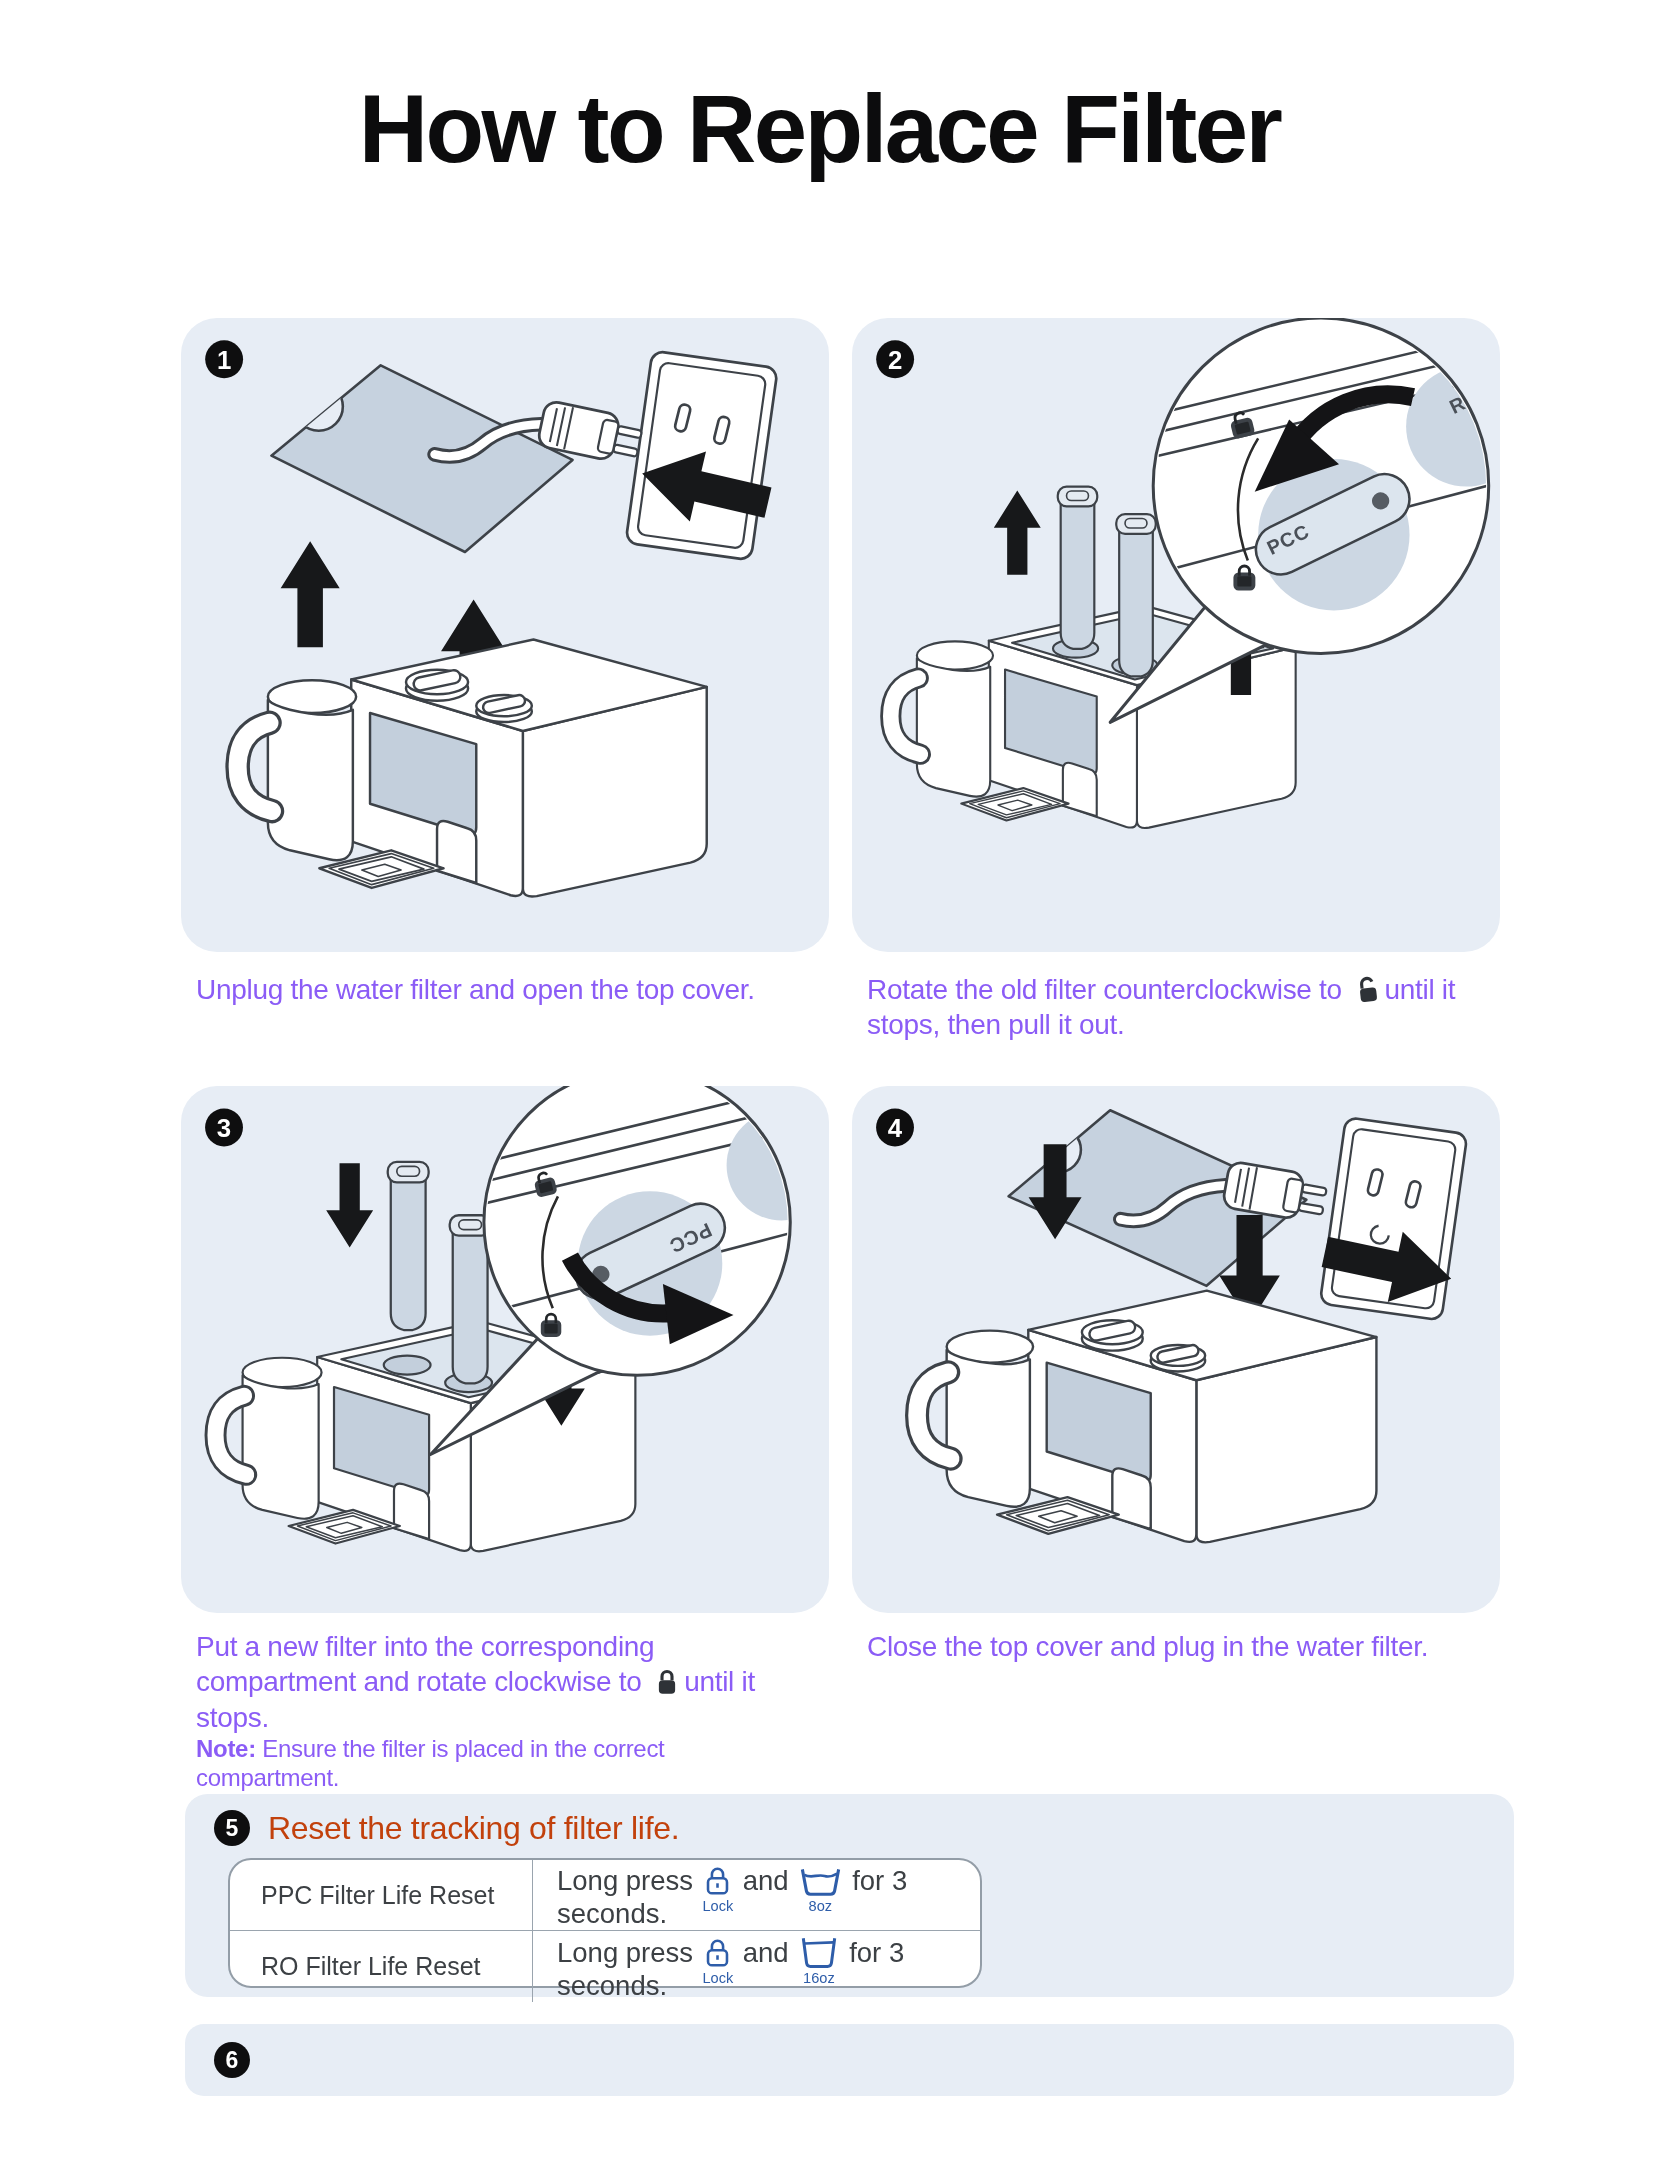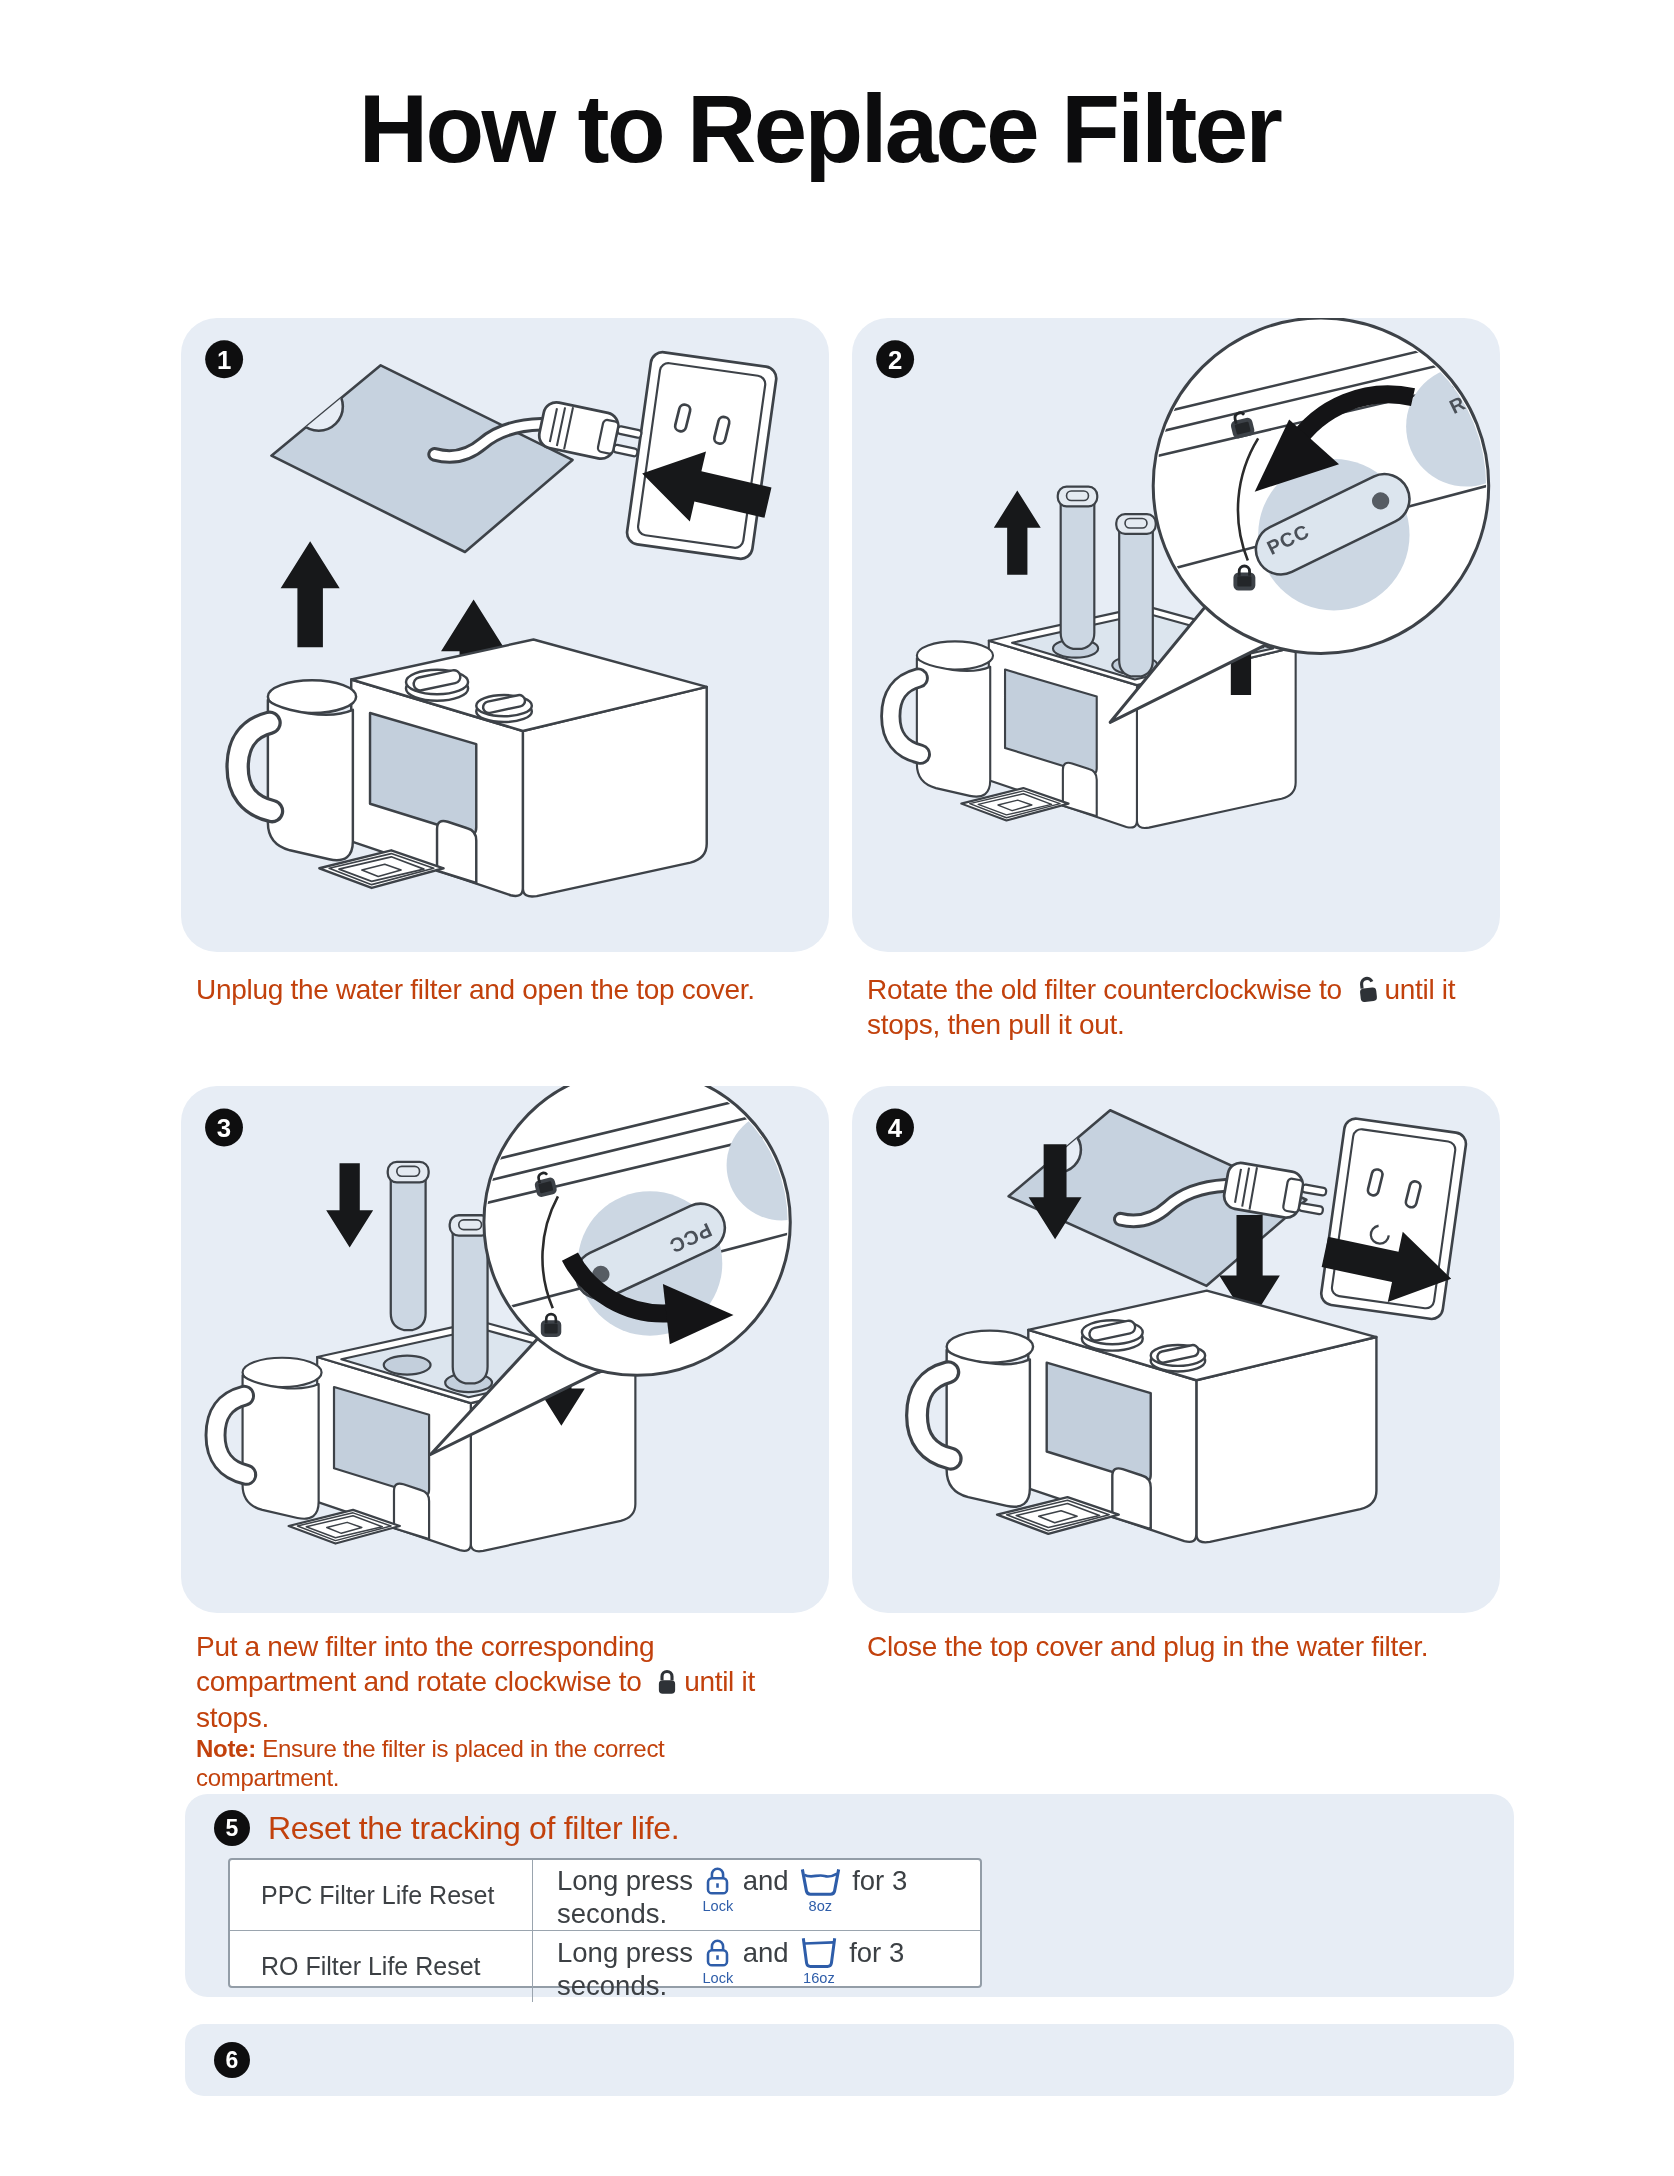--- a/index.html
+++ b/index.html
@@ -6,33 +6,33 @@
   #page{position:relative;width:1639px;height:2177px;background:#ffffff;overflow:hidden;
         font-family:"Liberation Sans",sans-serif;color:#3c4044;}
   .title{position:absolute;left:0;top:74px;width:100%;text-align:center;
          font-size:96px;font-weight:bold;letter-spacing:-2.6px;color:#0c0c0d;}
   .panel{position:absolute;background:#e7edf5;border-radius:36px;}
   .panel svg{position:absolute;left:0;top:0;width:100%;height:100%;}
   .p1{left:181px;top:318px;width:648px;height:634px;}
   .p2{left:852px;top:318px;width:648px;height:634px;}
   .p3{left:181px;top:1086px;width:648px;height:527px;}
   .p4{left:852px;top:1086px;width:648px;height:527px;}
-  .cap{position:absolute;font-size:28px;line-height:1.26;color:#c2410c;letter-spacing:-0.3px;}
+  .cap{position:absolute;font-size:28px;line-height:1.26;color:#8b5cf6;letter-spacing:-0.3px;}
   .cap .bold{font-weight:bold;}
   .cap-ic{height:30px;width:auto;vertical-align:-6px;margin:0 2.6px;}
   .note{margin-top:0;font-size:24px;line-height:1.2;}
   .sect{position:absolute;background:#e7edf5;}
   .s5{left:185px;top:1794px;width:1329px;height:203px;border-radius:22.4px;}
   .s5-head{position:absolute;left:29px;top:15.5px;display:flex;align-items:center;gap:18px;}
   .badge{width:36px;height:36px;border-radius:50%;background:#0e0e0f;color:#fff;
          display:flex;align-items:center;justify-content:center;
          font-size:23px;font-weight:bold;flex:0 0 auto;}
   .sect-heading{font-size:32px;color:#c2410c;letter-spacing:-0.3px;}
   .reset-table{position:absolute;left:43px;top:64px;width:750px;height:126px;background:#fff;
-               border:2.2px solid #939da7;border-radius:4px;
+               border:2.2px solid #939da7;border-radius:23px;
                display:grid;grid-template-columns:303px 1fr;grid-template-rows:1fr 1fr;}
   .tcell{display:flex;align-items:center;}
   .tname{padding-left:31px;font-size:25px;color:#3c4044;border-right:1.7px solid #9aa4ae;}
   .tr0{border-bottom:1.7px solid #9aa4ae;}
   .tval{padding-left:24px;display:block;padding-top:4.3px;}
   .l1{display:flex;align-items:flex-end;gap:10.3px;font-size:27.5px;color:#3c4044;}
   .l1 span{white-space:nowrap;}
   .l2{font-size:27.5px;color:#3c4044;margin-top:0.9px;}
   .icwrap{position:relative;display:inline-flex;flex:0 0 auto;}
   .iclabel{position:absolute;top:calc(100% + 0.9px);left:50%;transform:translateX(-50%);

